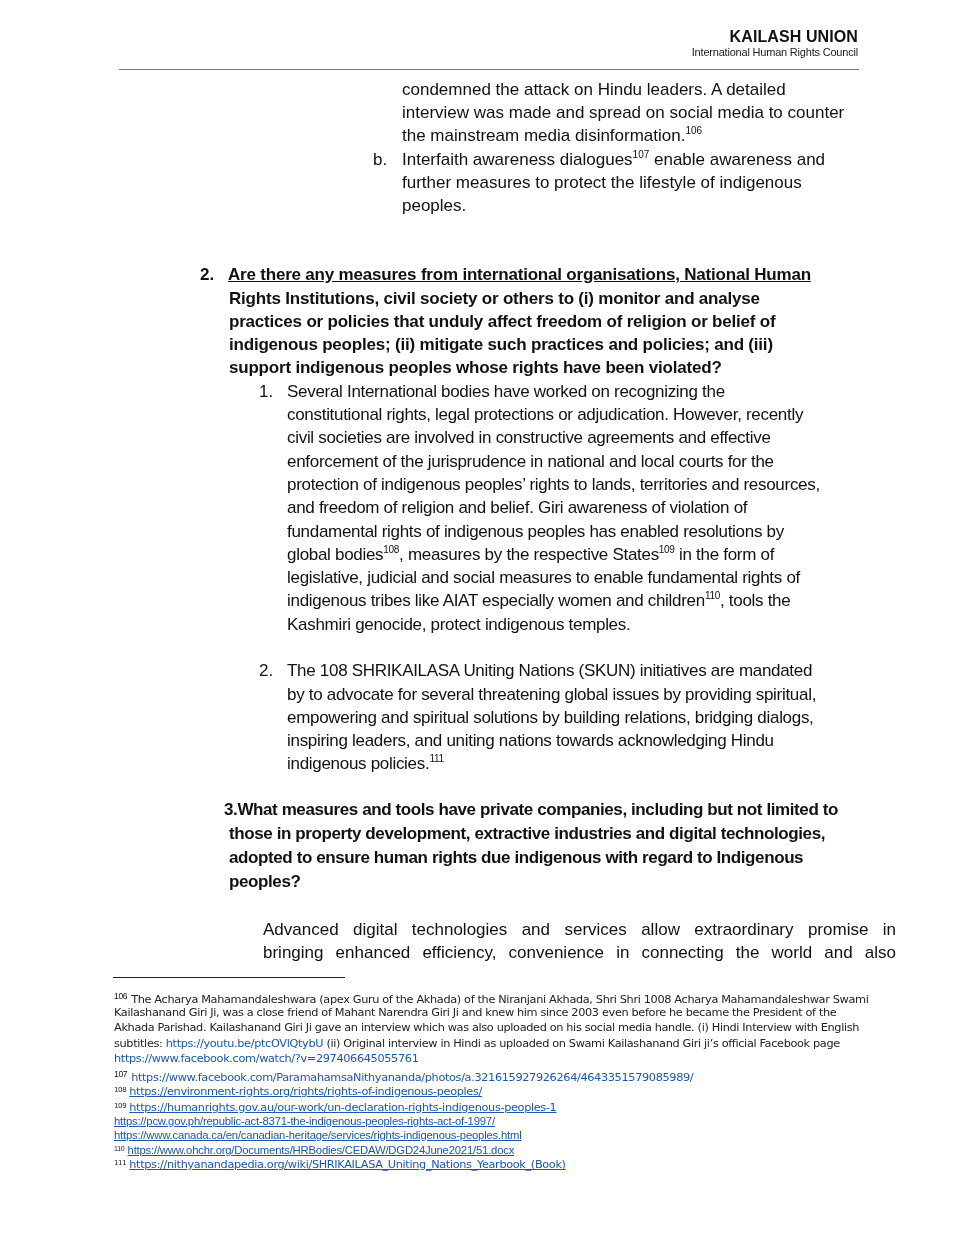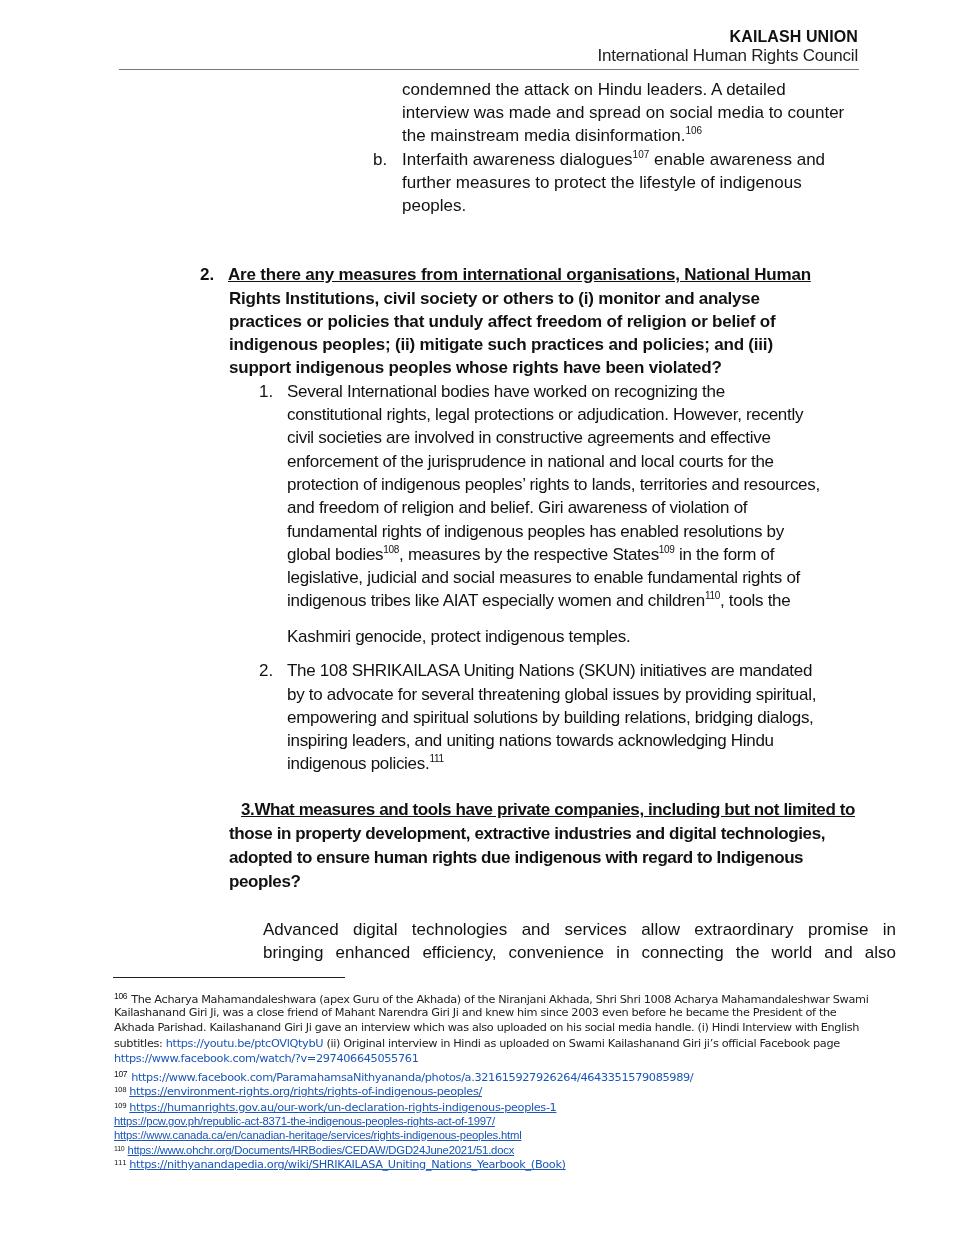--- a/index.html
+++ b/index.html
@@ -1,19 +1,19 @@
 <!DOCTYPE html>
 <html><head>
 <meta charset="utf-8">
 <style>
   html, body { margin: 0; padding: 0; background: #ffffff; }
   body { width: 978px; height: 1260px; position: relative; overflow: hidden; color: #111; font-family: "Liberation Sans", sans-serif; }
   .abs { position: absolute; }
   .header-title { right: 120px; top: 28px; font-size: 16px; font-weight: bold; letter-spacing: 0.1px; text-align: right; color: #111; }
-  .header-sub { right: 120px; top: 46px; font-size: 17px; color: #222; text-align: right; letter-spacing: -0.2px; }
+  .header-sub { right: 120px; top: 46px; font-size: 11px; color: #222; text-align: right; letter-spacing: -0.2px; }
   .header-rule { left: 119px; top: 69px; width: 740px; height: 1px; background: #777; }
   .line { position: absolute; white-space: nowrap; font-size: 17px; line-height: 23px; }
   .bold { font-weight: bold; }
   sup { font-size: 10px; vertical-align: 7px; line-height: 0; }
   .justify { white-space: normal; text-align: justify; text-align-last: justify; margin-left: 34px; }
   .fn-rule { left: 113px; top: 977px; width: 232px; height: 1px; background: #222; }
   .fn { position: absolute; white-space: nowrap; font-size: 11.3px; line-height: 15.2px; color: #222; font-family: "DejaVu Sans", sans-serif; letter-spacing: -0.35px; }
   .fnlink { color: #1a56b8; }
   .fnlink-u { color: #1a56b8; text-decoration: underline; }
   .fn-small-num { font-size: 7px; vertical-align: 3px; margin-right: 3px; color: #222; }
@@ -53,34 +53,34 @@
   <div class="line" style="left:287px; top:380px; letter-spacing:-0.3px;">Several International bodies have worked on recognizing the</div>
   <div class="line" style="left:287px; top:403px; letter-spacing:-0.3px;">constitutional rights, legal protections or adjudication. However, recently</div>
   <div class="line" style="left:287px; top:426px; letter-spacing:-0.3px;">civil societies are involved in constructive agreements and effective</div>
   <div class="line" style="left:287px; top:450px; letter-spacing:-0.3px;">enforcement of the jurisprudence in national and local courts for the</div>
   <div class="line" style="left:287px; top:473px; letter-spacing:-0.3px;">protection of indigenous peoples’ rights to lands, territories and resources,</div>
   <div class="line" style="left:287px; top:496px; letter-spacing:-0.3px;">and freedom of religion and belief. Giri  awareness of violation of</div>
   <div class="line" style="left:287px; top:520px; letter-spacing:-0.3px;">fundamental rights of indigenous peoples has enabled resolutions by</div>
   <div class="line" style="left:287px; top:543px; letter-spacing:-0.3px;"><span>global bodies</span><sup>108</sup><span>, measures by the respective States</span><sup>109</sup><span> in the form of</span></div>
   <div class="line" style="left:287px; top:566px; letter-spacing:-0.3px;">legislative, judicial and social measures to enable fundamental rights of</div>
   <div class="line" style="left:287px; top:589px; letter-spacing:-0.3px;"><span>indigenous tribes like AIAT especially women and  children</span><sup>110</sup><span>, tools the</span></div>
-  <div class="line" style="left:287px; top:613px; letter-spacing:-0.3px;margin-top:12px;">Kashmiri genocide, protect indigenous temples.</div>
+  <div class="line" style="left:287px; top:613px; letter-spacing:-0.3px;">Kashmiri genocide, protect indigenous temples.</div>
 </div>
 
 <div>
   <div class="line" style="left:259px; top:659px;">2.</div>
   <div class="line" style="left:287px; top:659px; letter-spacing:-0.3px;">The 108 SHRIKAILASA Uniting Nations (SKUN) initiatives are mandated</div>
   <div class="line" style="left:287px; top:683px; letter-spacing:-0.3px;">by to advocate for several threatening global issues by providing spiritual,</div>
   <div class="line" style="left:287px; top:706px; letter-spacing:-0.3px;">empowering and spiritual solutions by building relations, bridging dialogs,</div>
   <div class="line" style="left:287px; top:729px; letter-spacing:-0.3px;">inspiring leaders, and uniting nations towards acknowledging Hindu</div>
   <div class="line" style="left:287px; top:752px; letter-spacing:-0.3px;"><span>indigenous policies.</span><sup>111</sup></div>
 </div>
 
 <div>
-  <div class="line bold" style="left:241px; top:798px; letter-spacing:-0.4px;text-decoration:underline;">3.What measures and tools have private companies, including but not limited to</div>
+  <div class="line bold" style="left:224px; top:798px; letter-spacing:-0.4px;">3.What measures and tools have private companies, including but not limited to</div>
   <div class="line bold" style="left:229px; top:822px; letter-spacing:-0.4px;">those in property development, extractive industries and digital technologies,</div>
   <div class="line bold" style="left:229px; top:846px; letter-spacing:-0.4px;">adopted to ensure human rights due indigenous with regard to Indigenous</div>
   <div class="line bold" style="left:229px; top:870px; letter-spacing:-0.4px;">peoples?</div>
 </div>
 
 <div>
   <div class="line justify" style="left:229px; top:918px; width:633px;">Advanced digital technologies and services allow extraordinary promise in</div>
   <div class="line justify" style="left:229px; top:941px; width:633px;">bringing enhanced efficiency, convenience in connecting the world and also</div>
 </div>
 

